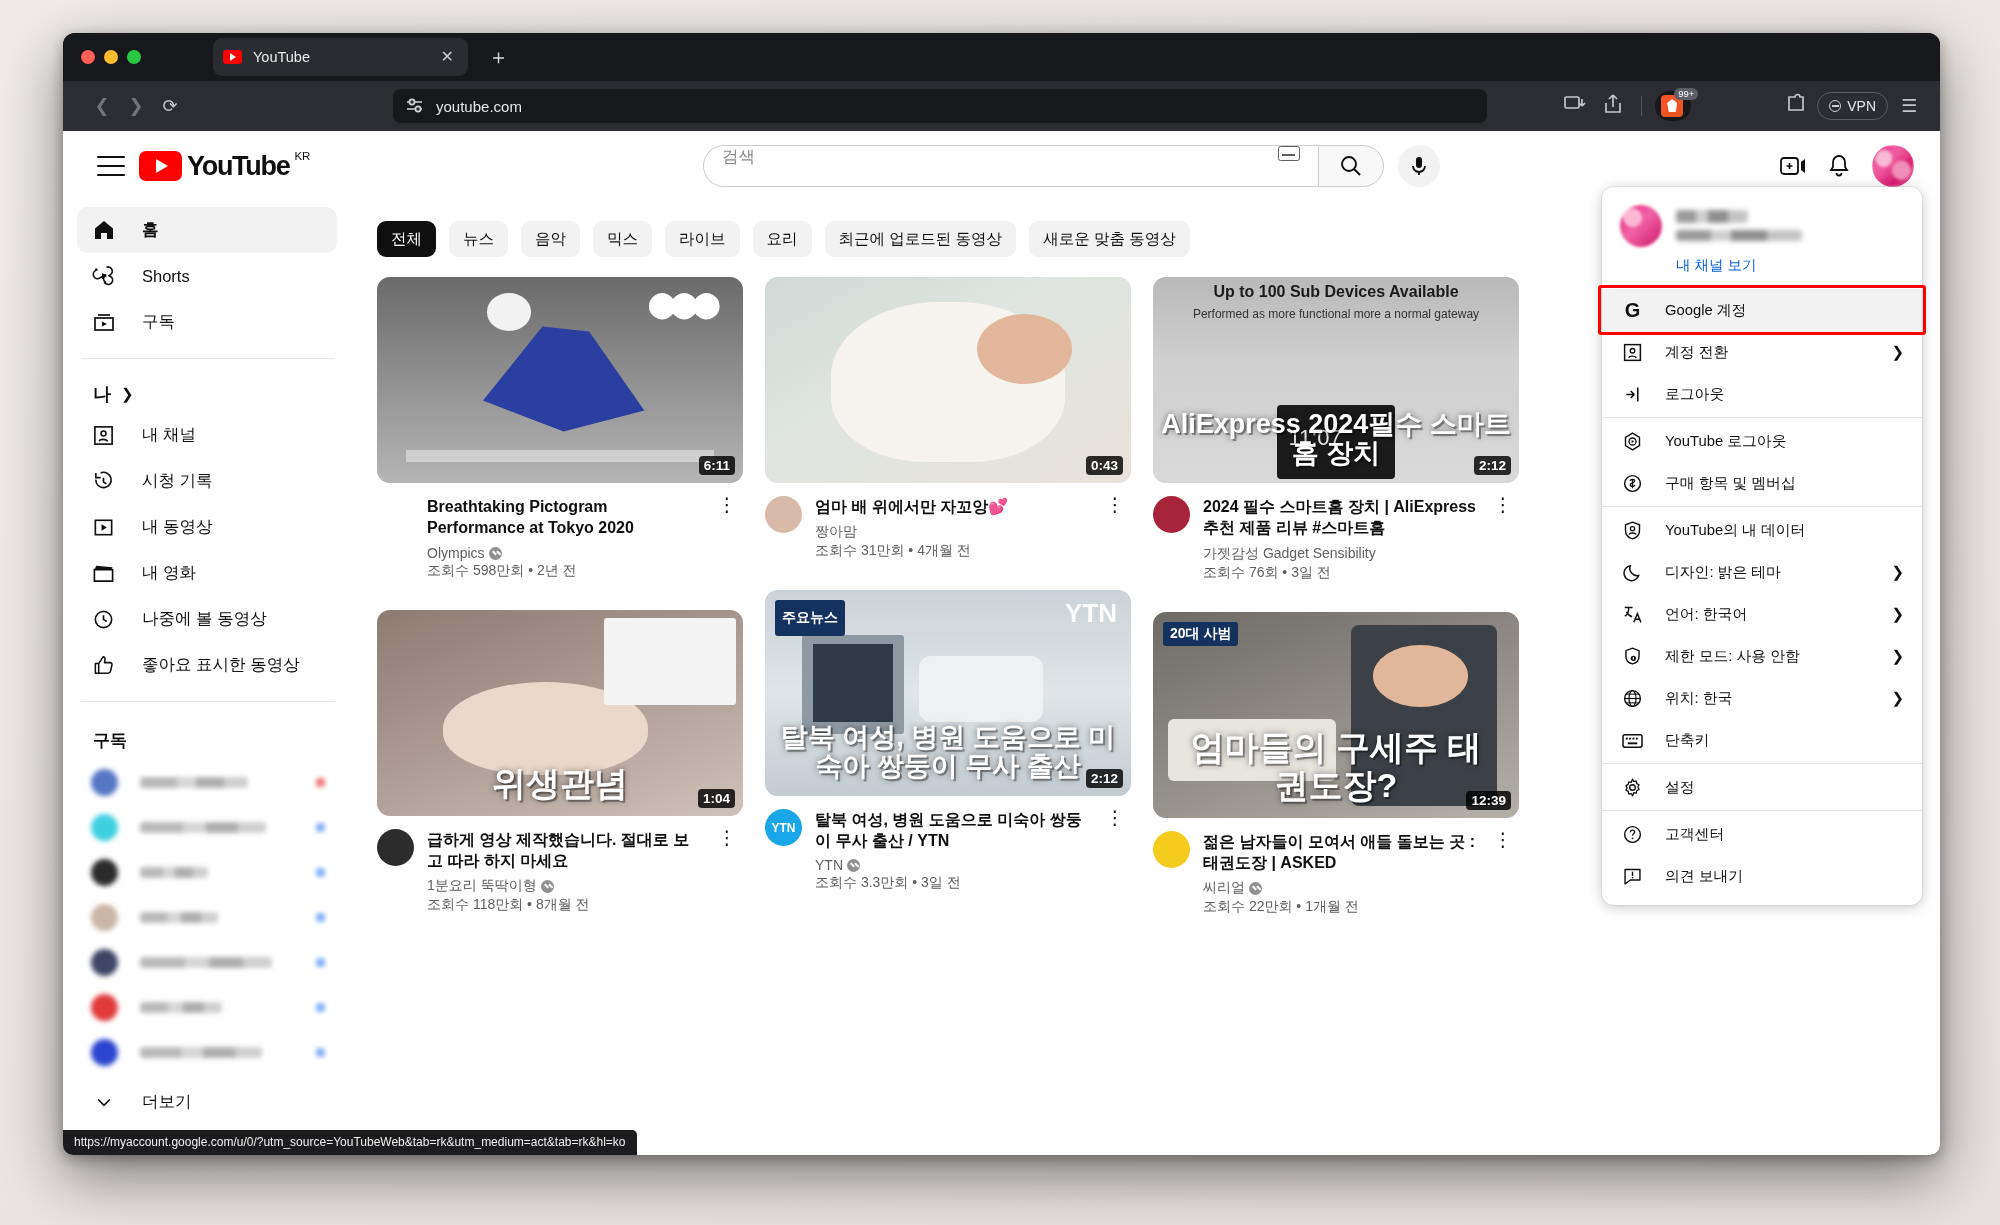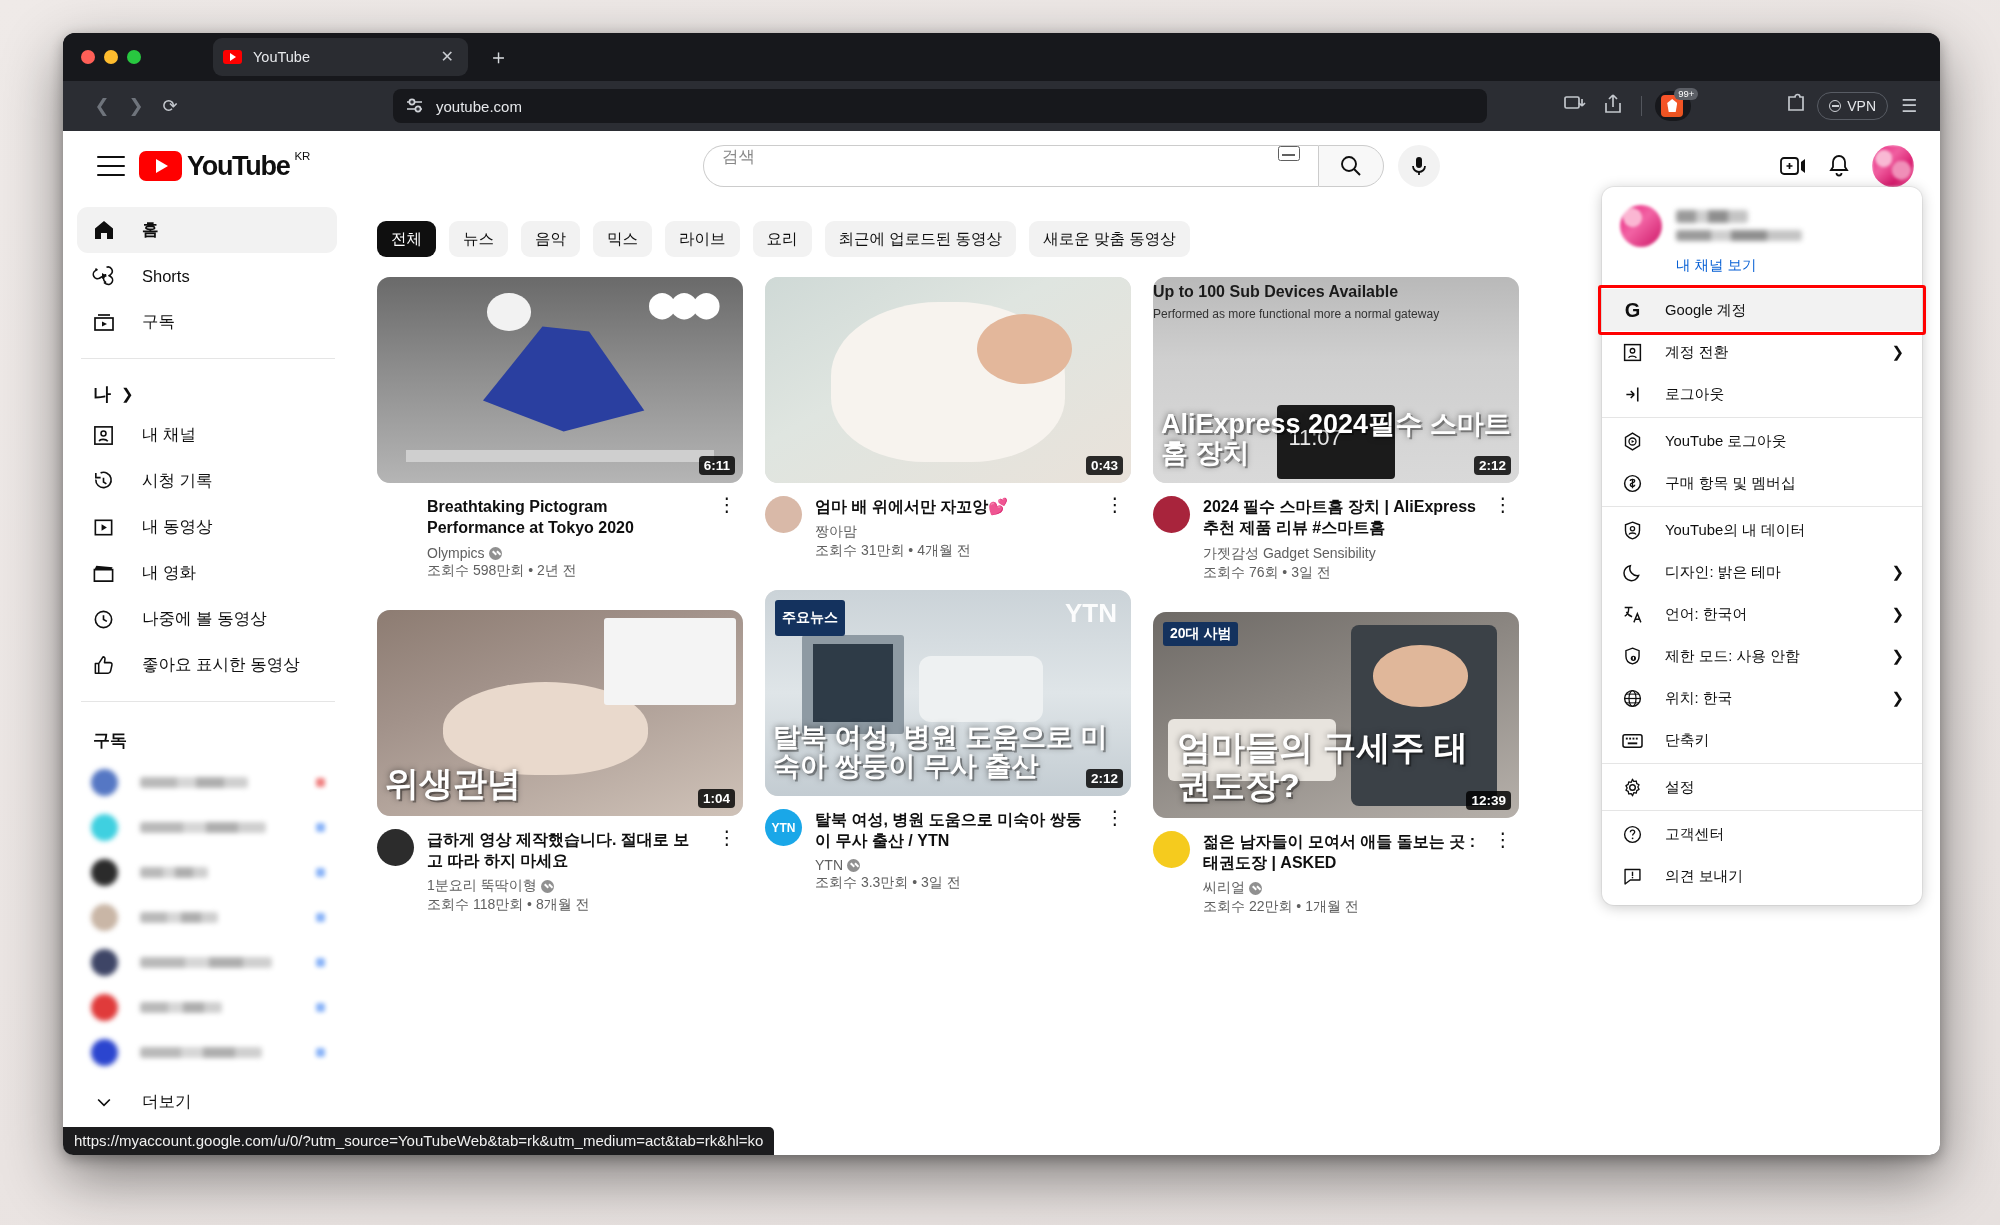--- a/index.html
+++ b/index.html
@@ -173,25 +173,25 @@
   .mi .mlbl { font-size:14.8px; color:#0f0f0f; flex:1; white-space:nowrap; }
   .mico { width:25px; flex:none; display:flex; align-items:center; justify-content:center; }
   .chev { color:#0f0f0f; font-size:15px; }
   .mi.hl { position:relative; background:#f2f2f2; }
   .hl-box { position:absolute; left:-4px; right:-4px; top:-4px; bottom:-4px;
             border:3.5px solid #ff0000; border-radius:3px; pointer-events:none; }
   .gicon { font-weight:700; font-size:20px; color:#0f0f0f; font-family:"Liberation Sans",sans-serif; }
 
   
   .statusbar { position:absolute; left:0; bottom:0; background:#1c1c1e; color:#f1f1f1;
-               font-size:15px; padding:5px 11px 6px; border-radius:0 5px 0 0; z-index:60;
+               font-size:12px; padding:5px 11px 6px; border-radius:0 5px 0 0; z-index:60;
                white-space:nowrap; }
 
   
-  .tb-txt{position:absolute;left:0;right:0;font-weight:900;color:#fff;
+  .tb-txt{position:absolute;left:0;right:0;text-align:center;font-weight:900;color:#fff;
           text-shadow:0 0 6px rgba(0,0,0,.5),2px 2px 0 rgba(0,0,0,.35);}
 </style>
 </head>
 <body>
 
 <div id="desktop">
 
   <div id="browser">
 
     <div class="tabstrip">

